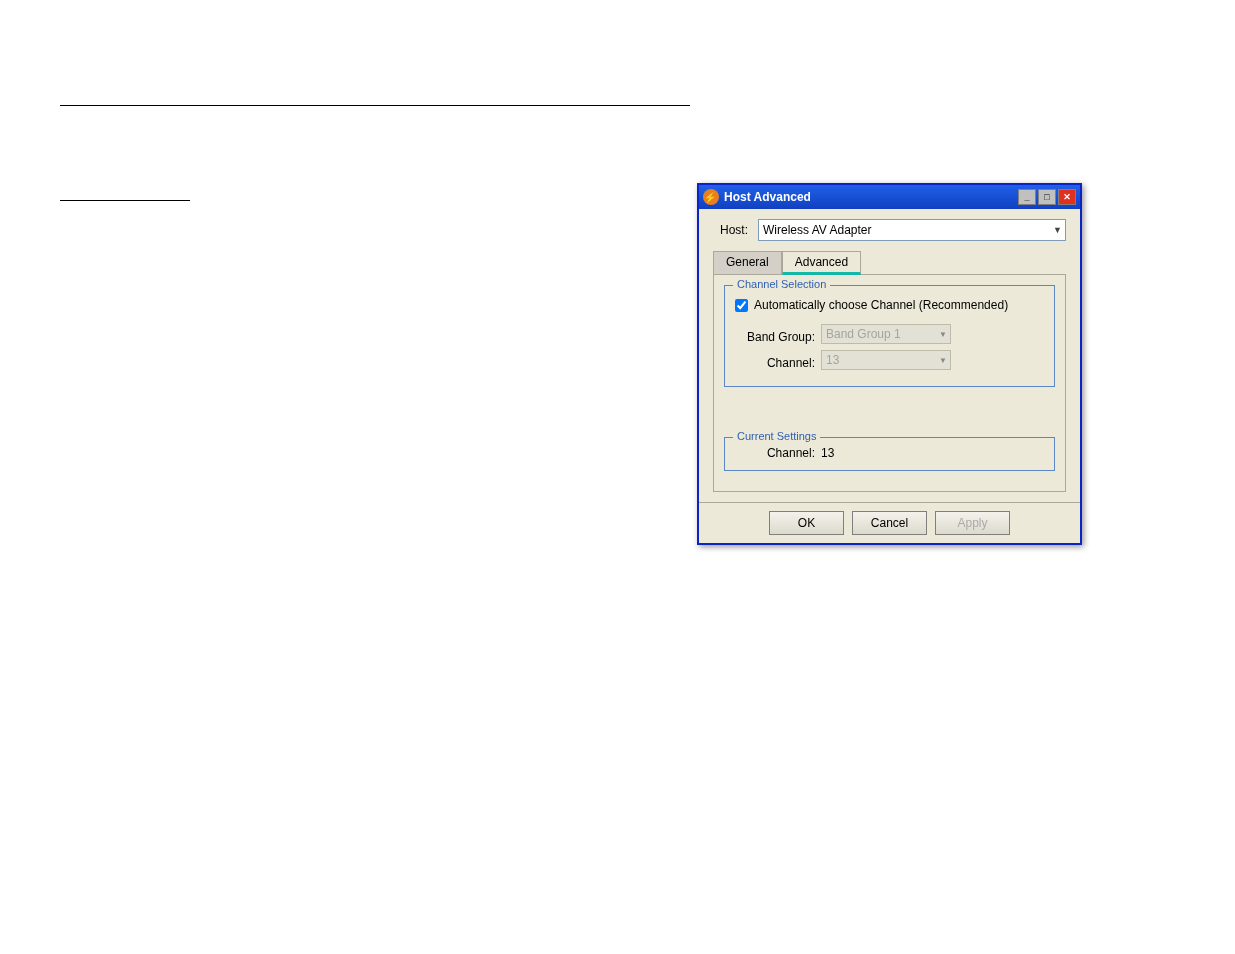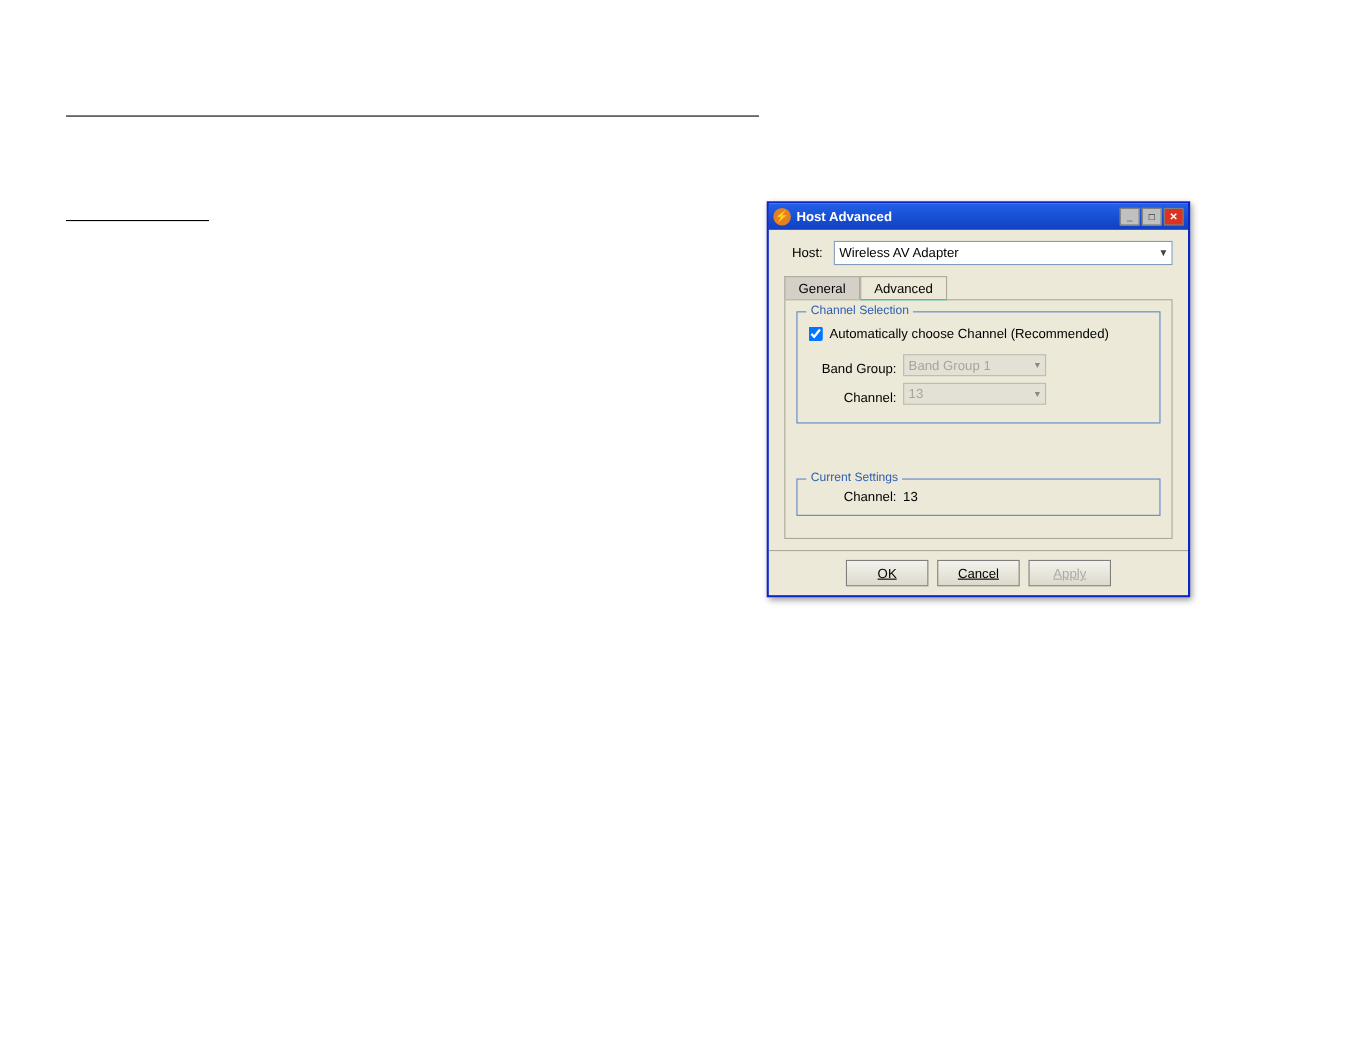--- a/index.html
+++ b/index.html
@@ -157,21 +157,21 @@
       padding: 3px 12px;
       font-size: 12px;
       border: 1px solid #aca899;
       border-bottom: none;
       background: #d4d0c8;
       cursor: pointer;
       color: #000;
     }
     .tab.active {
       background: #ece9d8;
-      border-bottom: 1px solid #14b8a6;
+      border-bottom: 3px solid #14b8a6;
       z-index: 2;
       margin-bottom: -1px;
     }
     .tab-content {
       border: 1px solid #aca899;
       padding: 10px;
       background: #ece9d8;
     }
 
     
@@ -274,21 +274,20 @@
     .dialog-btn {
       width: 75px;
       height: 24px;
       font-size: 12px;
       background: linear-gradient(to bottom, #f4f2ec, #ddd9cc);
       border: 1px solid #7f7f7f;
       cursor: pointer;
       display: flex;
       align-items: center;
       justify-content: center;
-      text-decoration: underline;
     }
     .dialog-btn.disabled {
       color: #aaa;
       cursor: default;
     }
   </style>
 </head>
 <body>
 
 <div class="page-content">

